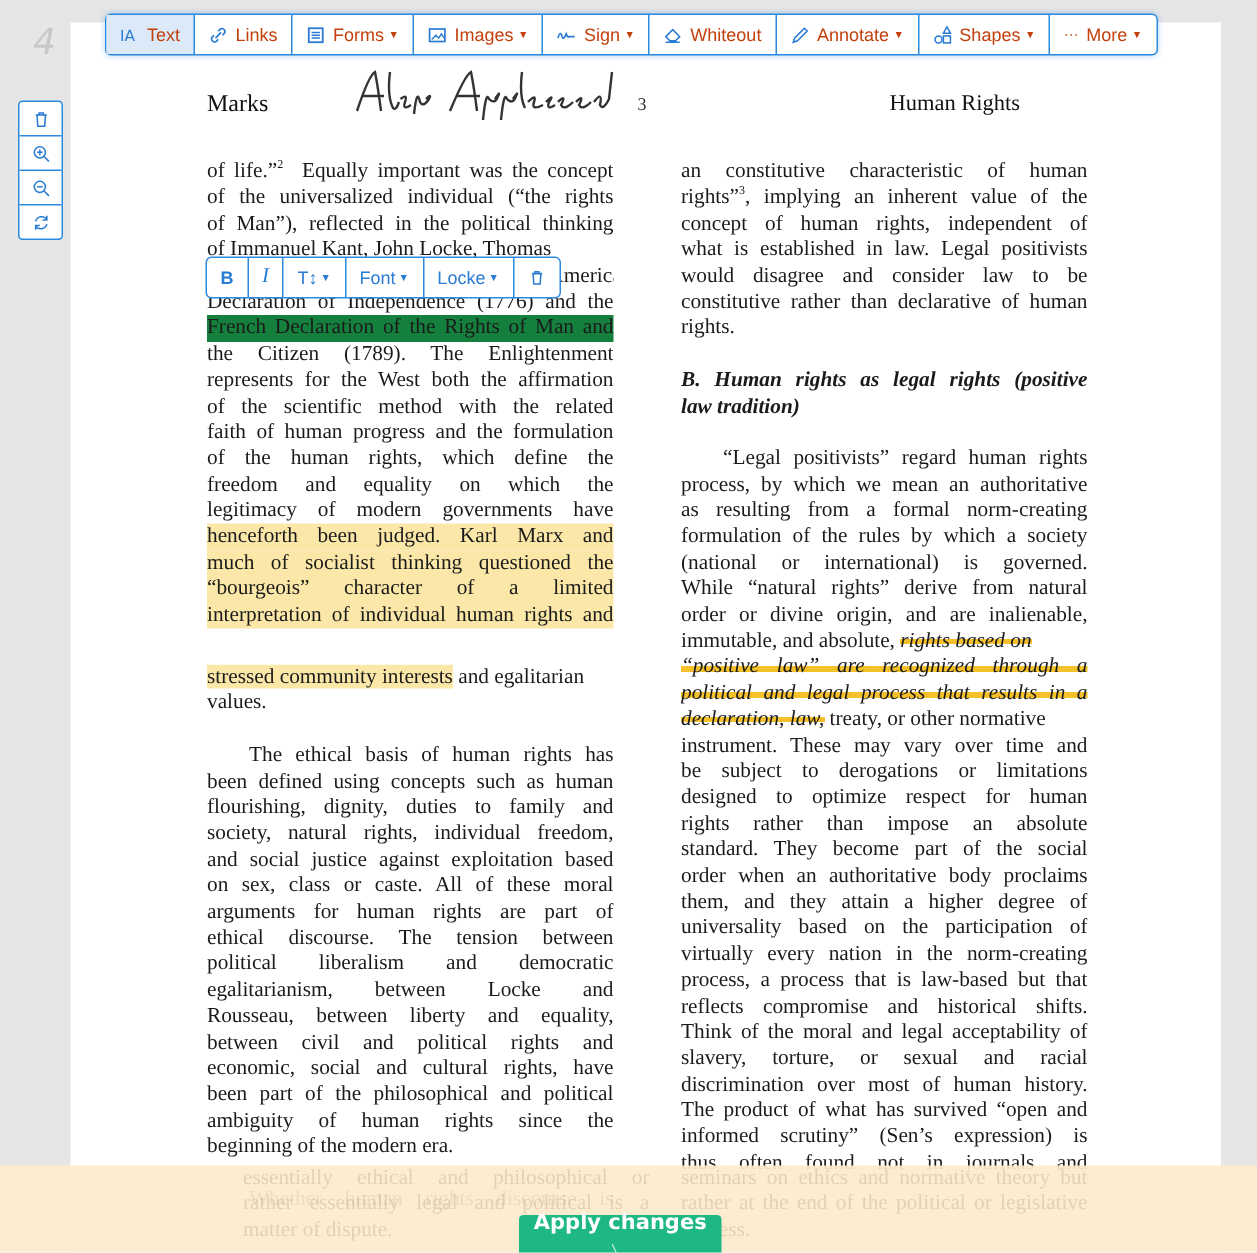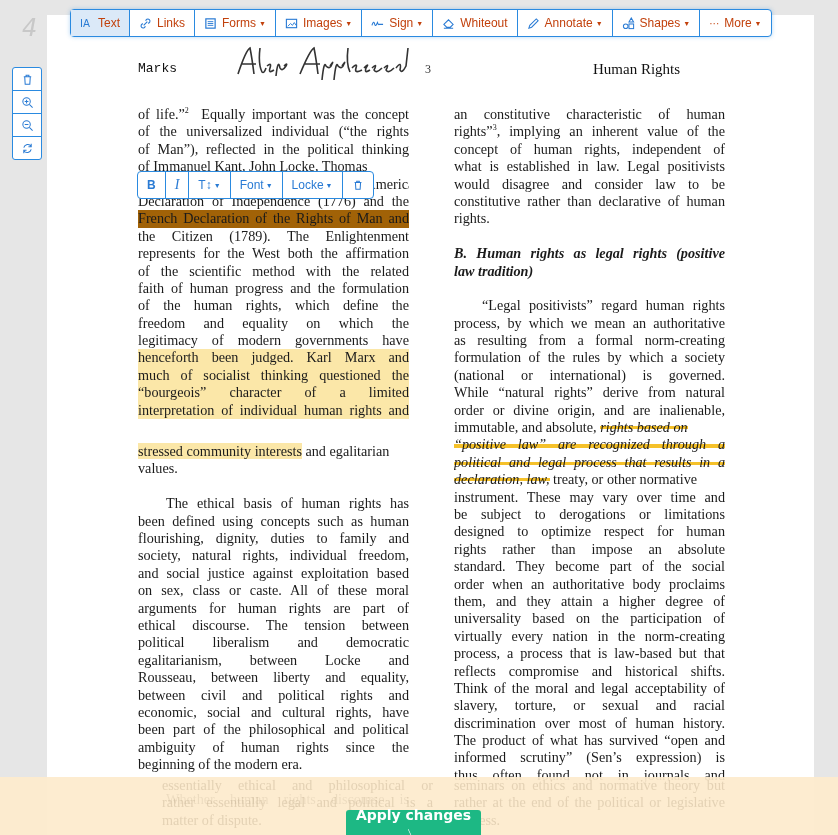--- a/index.html
+++ b/index.html
@@ -43,37 +43,37 @@
     border-bottom:1px solid #2a8ae0; cursor:pointer;
   }
   .side-btn:last-child { border-bottom:none; }
   .side-btn svg { width:13px; height:13px; }
 
   
   .doc {
     font-family:"Liberation Serif", serif; font-size:14.2px; color:#1a1a1a;
     line-height:17.4px;
   }
-  .header-left { position:absolute; left:138px; top:61px; font-family:Liberation Mono, monospace; font-size:13px; color:#111; }
+  .header-left { position:absolute; left:138px; top:61px; font-family:Liberation Serif, serif; font-size:16px; color:#111; }
   .header-right { position:absolute; left:593px; top:61px; font-family:"Liberation Serif", serif; font-size:15px; color:#111; }
   .header-pagenum { position:absolute; left:425px; top:62px; font-family:"Liberation Serif", serif; font-size:12px; color:#333; }
   .signature {
     position:absolute; left:234px; top:44px; width:200px; height:40px;
   }
   .col {
     position:absolute; width:271px; text-align:justify;
   }
   .col-left { left:138px; top:106px; }
   .col-right { left:454px; top:106px; }
   .line { display:block; height:17.4px; white-space:nowrap; text-align:justify; text-align-last:justify; overflow:hidden; }
   .line.last { text-align-last:left; }
   .indent { padding-left:28px; }
   .gap { height:17.4px; }
   .hl-yellow { background:#fbe7a8; }
-  .hl-blue { background:#a16207; }
+  .hl-blue { background:#15803d; }
   .strike-yellow {
     background:linear-gradient(to bottom, transparent 45%, #f5c12a 45%, #f5c12a 65%, transparent 65%);
     font-style:italic;
   }
   sup { font-size:8px; line-height:0; }
   .subhead { font-weight:bold; font-style:italic; }
 
   
   .fmt-bar {
     position:absolute; left:137px; top:171px; height:26px;

